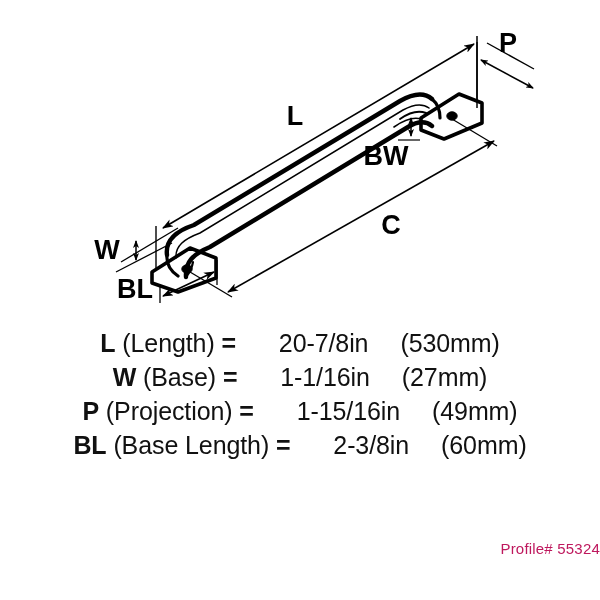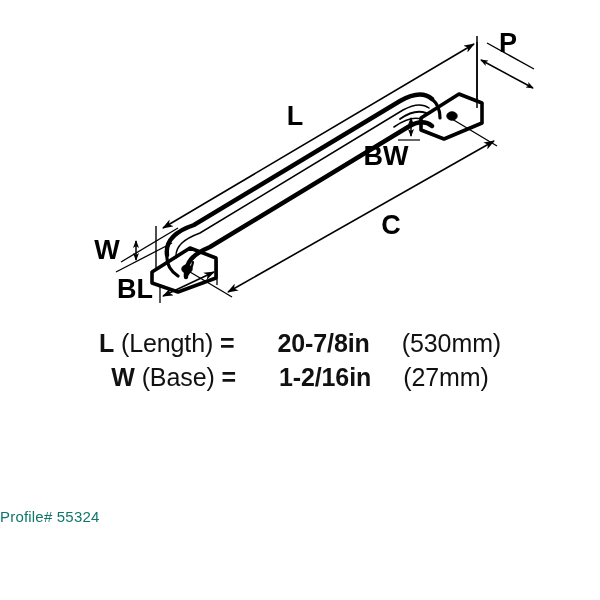--- a/index.html
+++ b/index.html
@@ -64,37 +64,37 @@
     font-weight: bold;
   }
   .spec-name {
     font-weight: normal;
     text-align: right;
   }
   .spec-eq {
     font-weight: bold;
   }
   .spec-imp {
-    font-weight: bold;
+    font-weight: normal;
     margin-left: 36px;
   }
   .spec-met {
     font-weight: normal;
     margin-left: 32px;
   }
 
   
   #profile-number {
     position: absolute;
     left: 0;
-    top: 508px;
-    width: 600px;
-    text-align: left;
+    top: 540px;
+    width: 600px;
+    text-align: right;
     font-size: 15px;
-    color: #0f766e;
+    color: #be185d;
     letter-spacing: 0.2px;
   }
 </style>
 </head>
 <body>
 
 <div id="page">
 
   <div id="drawing-area">
     <svg id="drawing-svg" viewBox="0 0 600 315" xmlns="http://www.w3.org/2000/svg">
@@ -199,23 +199,35 @@
       <span class="spec-sym">L</span>
       <span class="spec-name">(Length)</span>
       <span class="spec-eq">=</span>
       <span class="spec-imp">20-7/8in</span><span class="spec-met">(530mm)</span>
     </div>
 
     <div class="spec-line">
       <span class="spec-sym">W</span>
       <span class="spec-name">(Base)</span>
       <span class="spec-eq">=</span>
-      <span class="spec-imp">1-2/16in</span><span class="spec-met">(27mm)</span>
-    </div>
-
-
-
+      <span class="spec-imp">1-1/16in</span><span class="spec-met">(27mm)</span>
+    </div>
+
+    <div class="spec-line">
+      <span class="spec-sym">P</span>
+      <span class="spec-name">(Projection)</span>
+      <span class="spec-eq">=</span>
+      <span class="spec-imp">1-15/16in</span><span class="spec-met">(49mm)</span>
+    </div>
+
+
+    <div class="spec-line">
+      <span class="spec-sym">BL</span>
+      <span class="spec-name">(Base Length)</span>
+      <span class="spec-eq">=</span>
+      <span class="spec-imp">2-3/8in</span><span class="spec-met">(60mm)</span>
+    </div>
 
   </div>
 
   <div id="profile-number">Profile# 55324</div>
 
 </div>
 
 </body></html>

